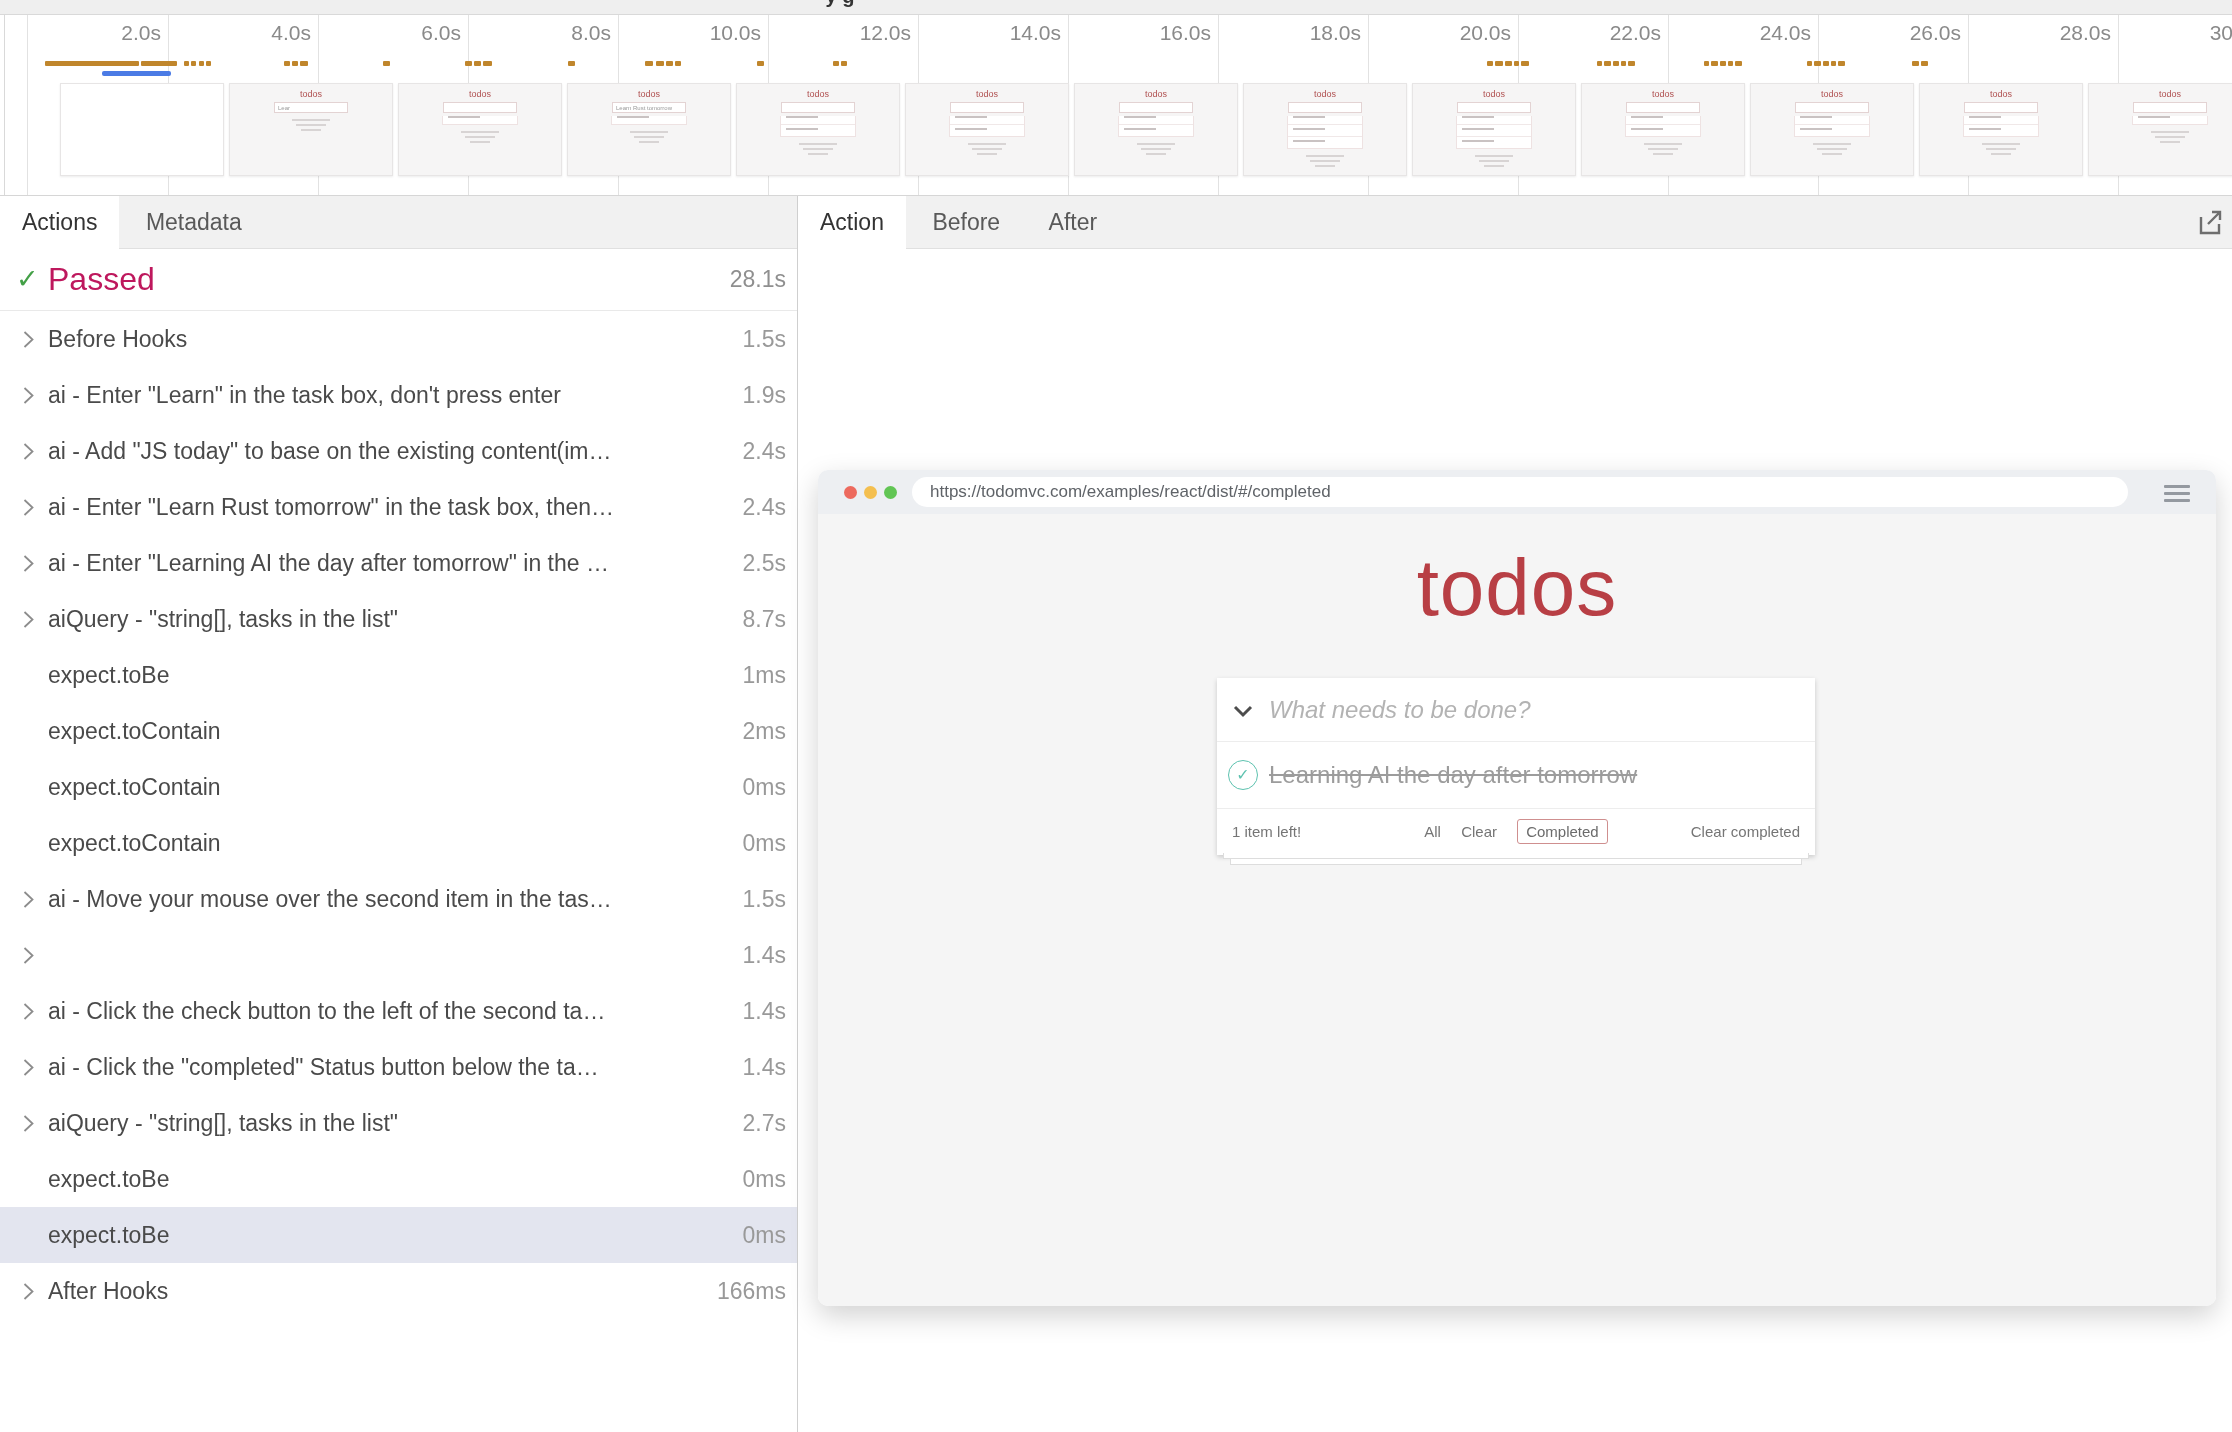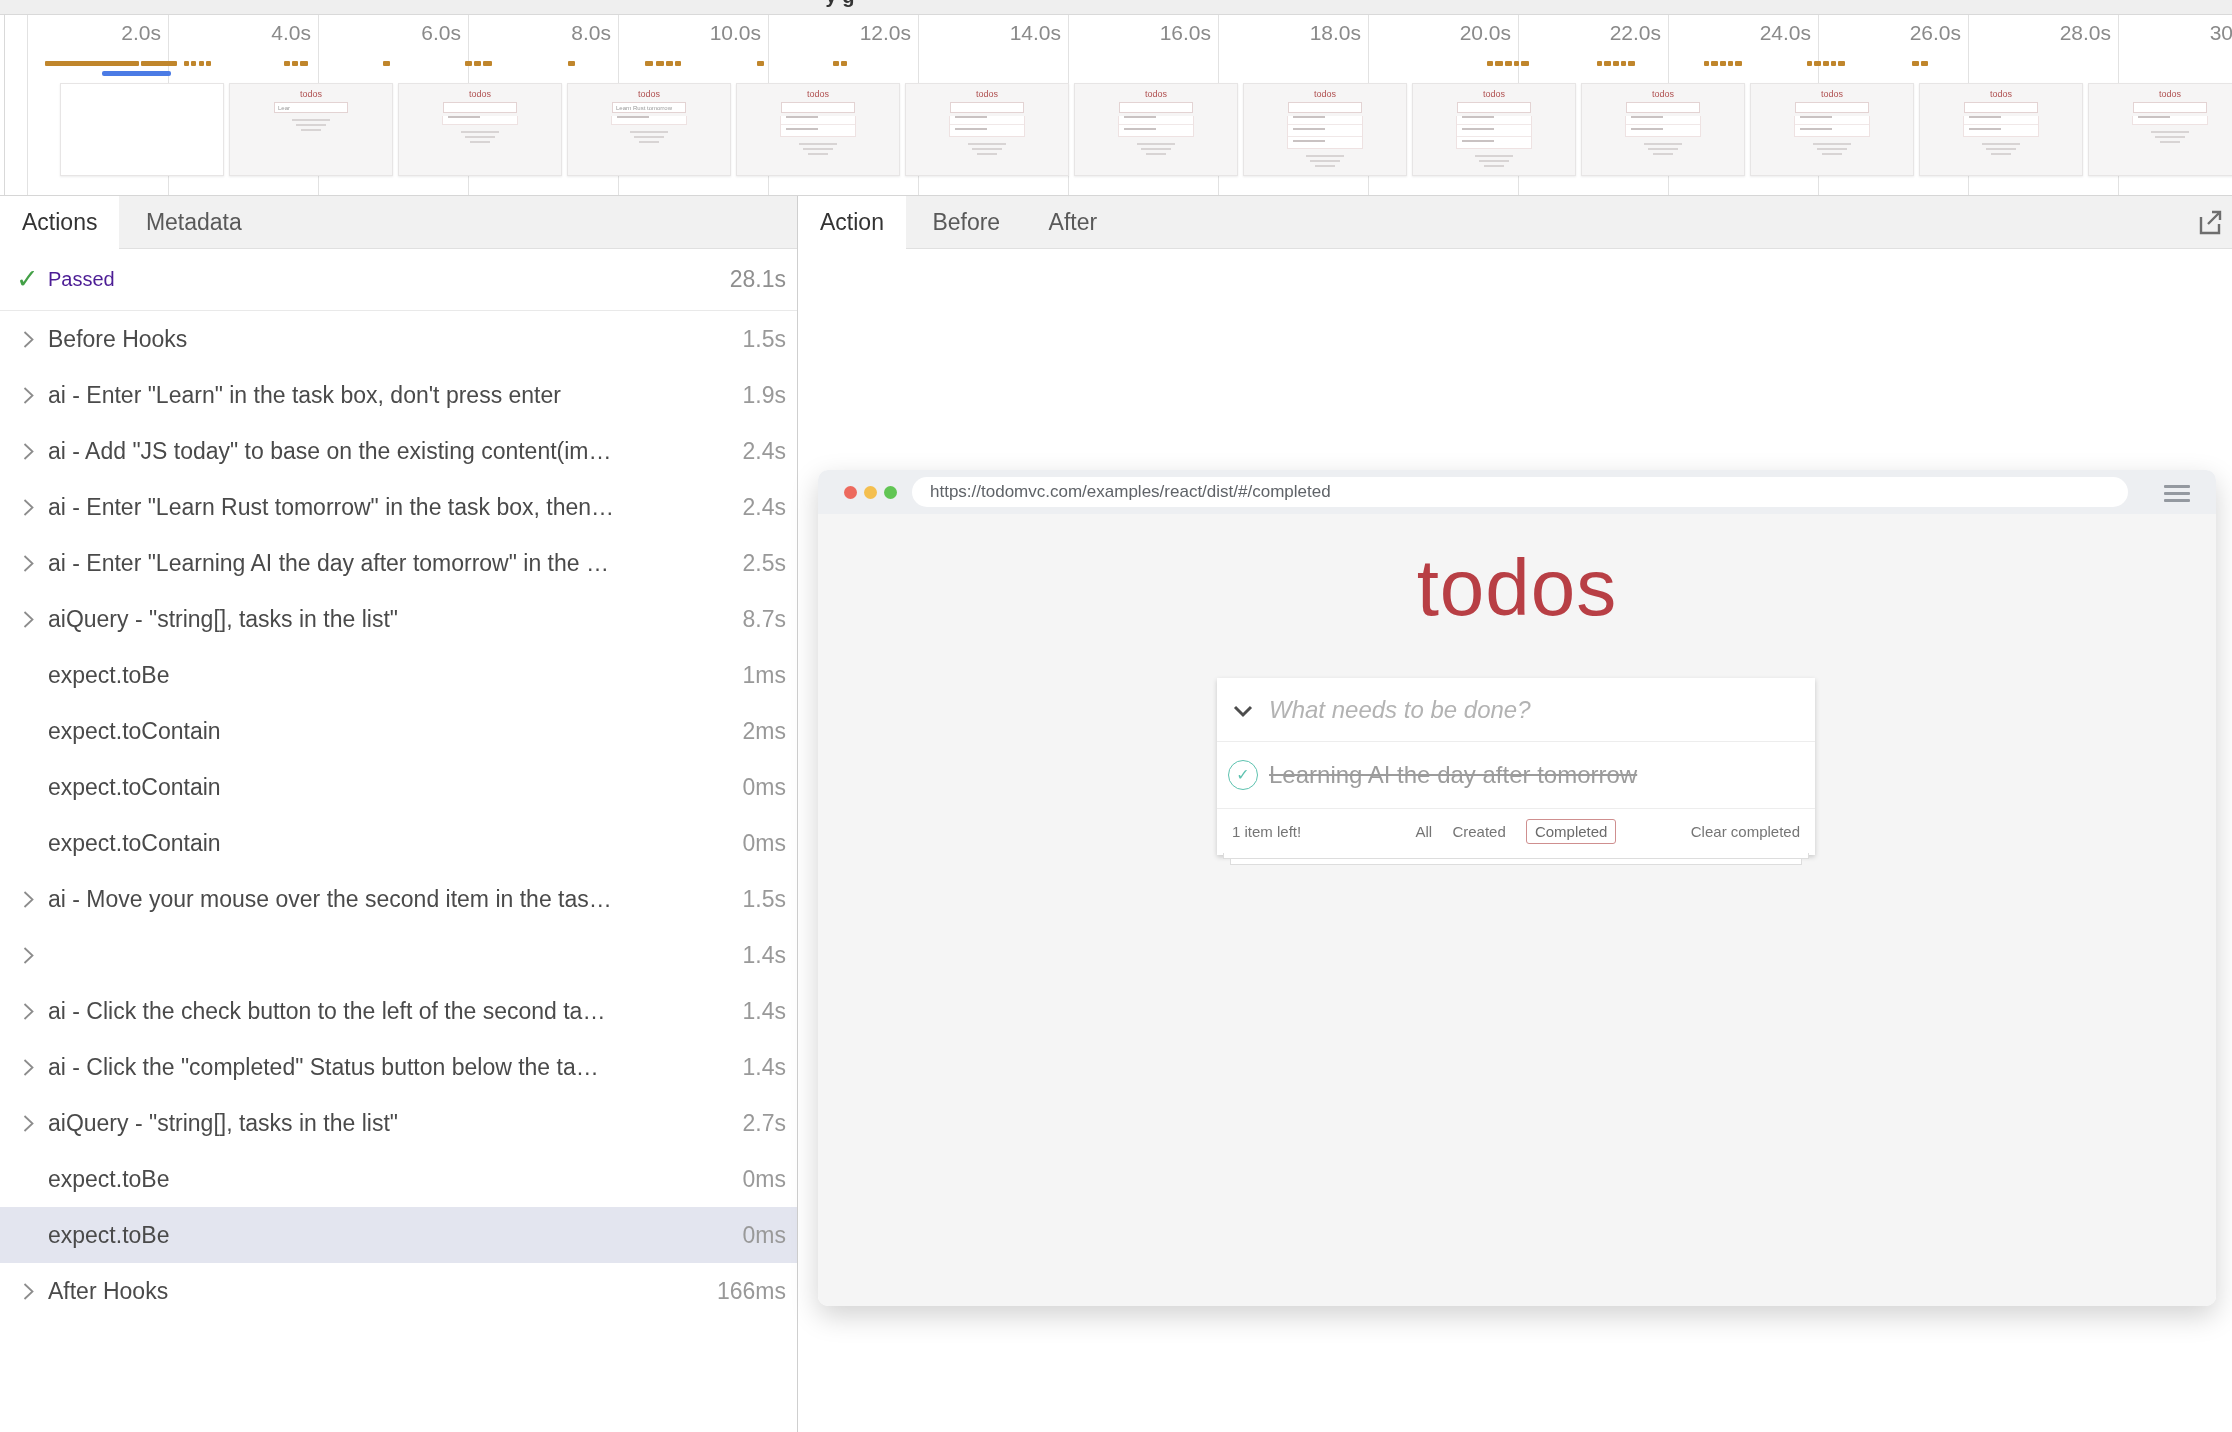--- a/index.html
+++ b/index.html
@@ -49,21 +49,21 @@
   .tab{display:inline-block;height:53px;line-height:53px;padding:0 22px;
        font-size:23px;color:#595959;vertical-align:top;}
   .tab.active{background:#fff;color:#333;}
   .ext-icon{position:absolute;left:1394px;top:8px;width:36px;height:36px;}
 
   
   .vdivider{position:absolute;left:797px;top:196px;bottom:0;width:1px;background:#cfcfcf;}
   .left-list{position:absolute;left:0;top:249px;width:797px;background:#fff;}
   .status-row{position:relative;height:61px;border-bottom:1px solid #e9e9e9;}
   .status-check{position:absolute;left:16px;top:14px;font-size:27px;color:#43a047;}
-  .status-label{position:absolute;left:48px;top:0;line-height:61px;font-size:20px;color:#4c1d95;}
+  .status-label{position:absolute;left:48px;top:0;line-height:61px;font-size:32px;color:#be185d;}
   .status-dur{position:absolute;right:11px;top:0;line-height:61px;font-size:23px;color:#8f8f8f;}
   .arow{position:relative;height:56px;}
   .arow.selected{background:#e3e5ef;}
   .chev{position:absolute;left:22px;top:19px;}
   .arow-label{position:absolute;left:48px;right:78px;line-height:56px;font-size:23px;
               color:#4a4a4a;white-space:nowrap;overflow:hidden;}
   .arow-dur{position:absolute;right:11px;line-height:56px;font-size:23px;color:#999;}
 
   
   .right-content{position:absolute;left:798px;top:249px;right:0;bottom:0;background:#fff;}
@@ -666,21 +666,21 @@
             <span class="in-ph">What needs to be done?</span>
           </div>
           <div class="todo-row">
             <span class="todo-circle">✓</span>
             <span class="todo-text">Learning AI the day after tomorrow</span>
           </div>
           <div class="foot-row">
             <span class="foot-left">1 item left!</span>
             <span class="filters">
               <span>All</span>
-              <span>Created</span>
+              <span>Clear</span>
               <span class="on">Completed</span>
             </span>
             <span class="foot-right">Clear completed</span>
           </div>
         </div>
         <div style="position:absolute;top:339px;left:399px;width:598px;">
           <div class="stack1"></div>
             <div class="stack2"></div>
         </div>
 

